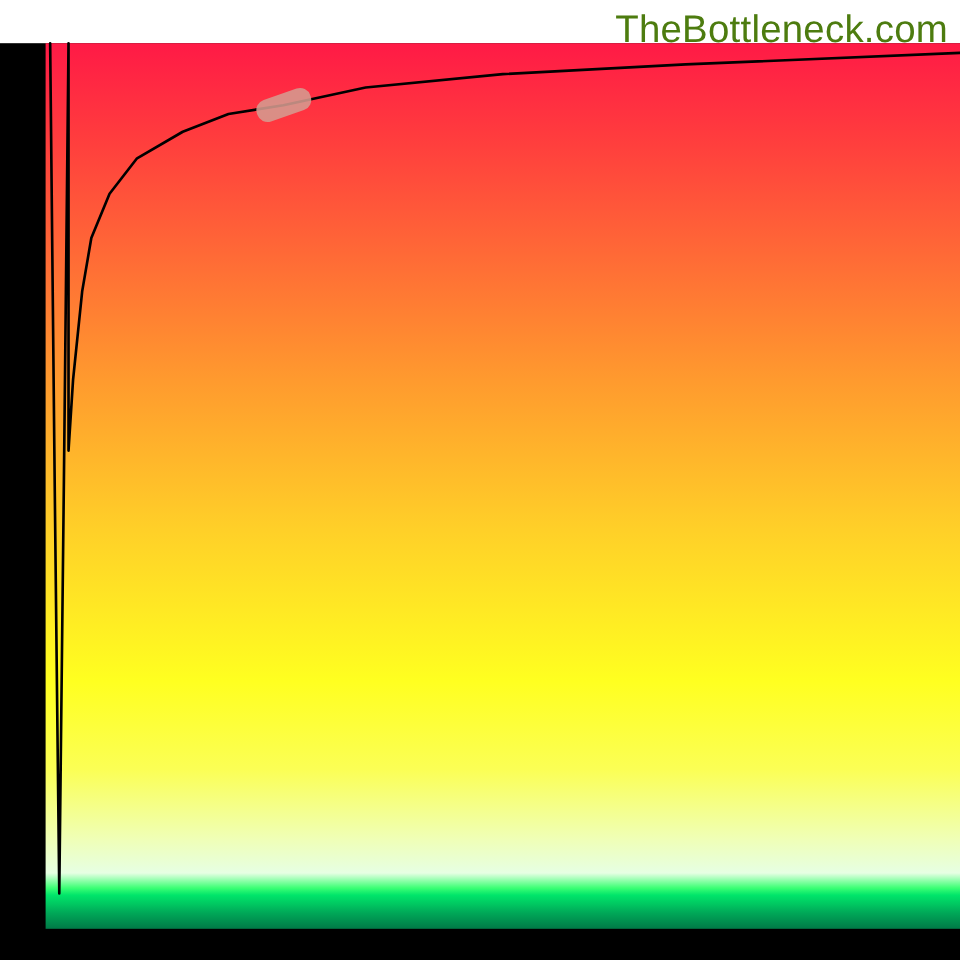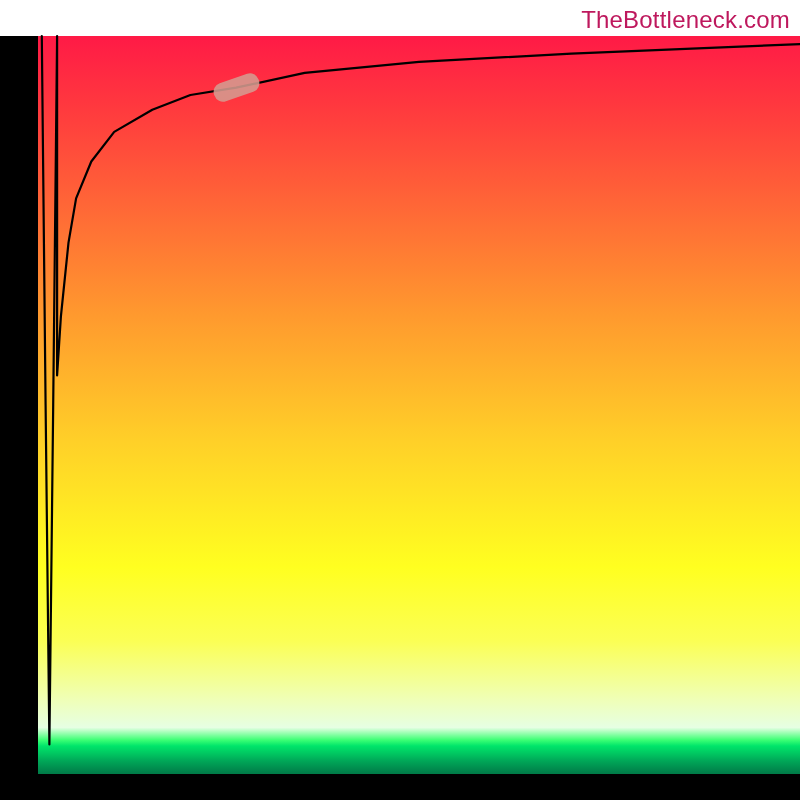--- a/index.html
+++ b/index.html
@@ -41,22 +41,22 @@
       #00e56a 96.2%,
       #00c861 97.2%,
       #00a858 98.2%,
       #007c48 99.9%
     );
   }
   .attribution {
     position: absolute;
     top: 6px;
     right: 10px;
-    color: #be185d;
-    font-size: 24px;
+    color: #4d7c0f;
+    font-size: 32px;
     letter-spacing: 0.2px;
     text-align: right;
   }
   svg.curve {
     position: absolute;
     left: 38px;
     top: 36px;
     width: 762px;
     height: 738px;
     overflow: visible;

